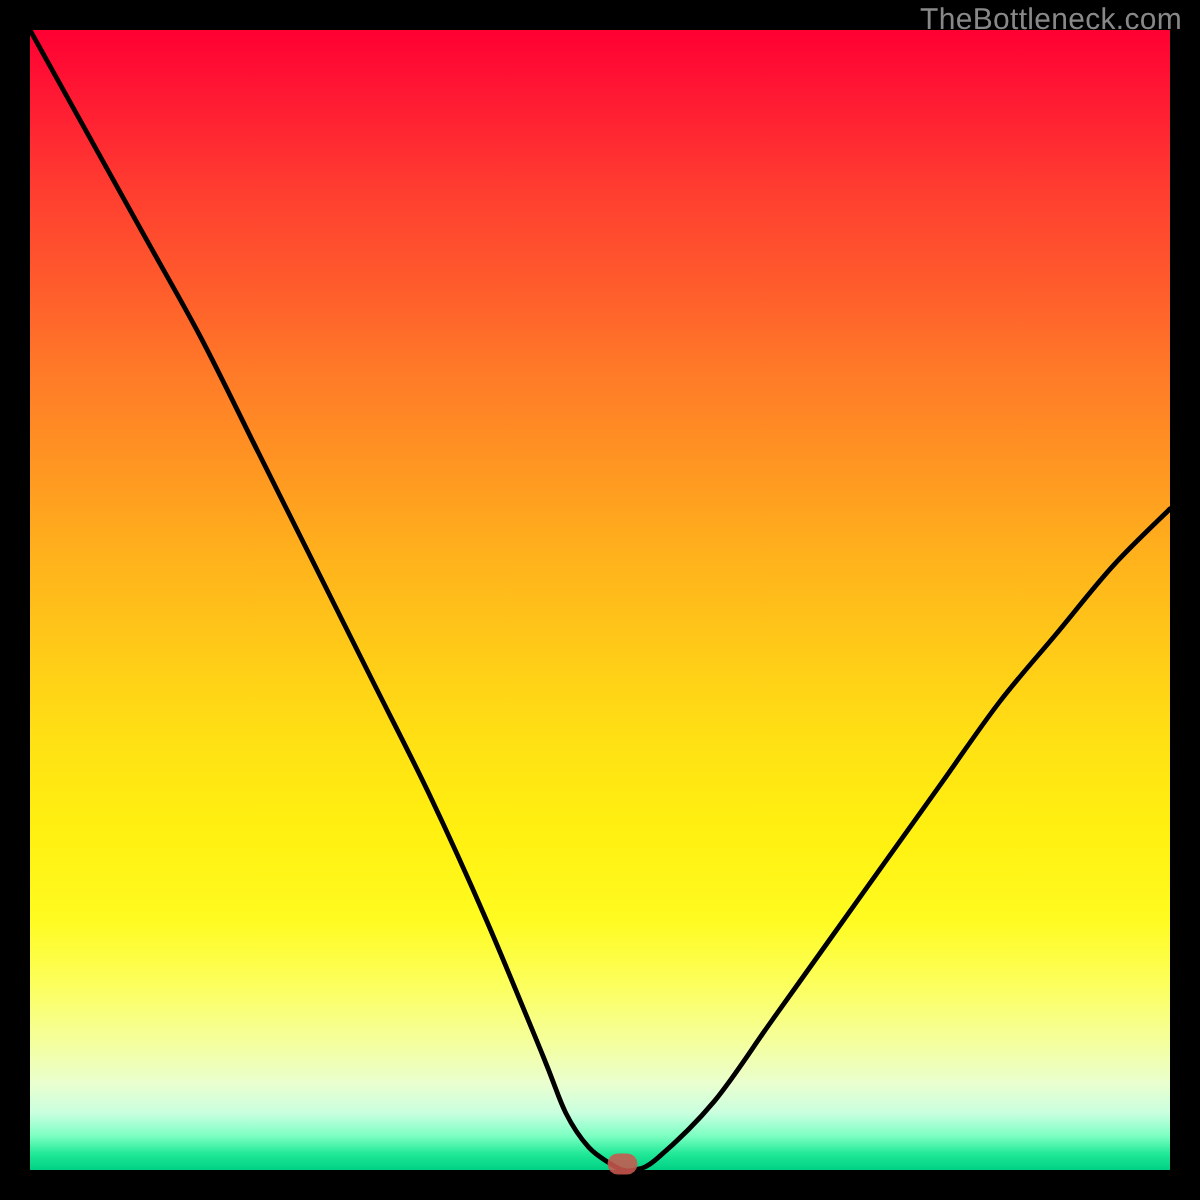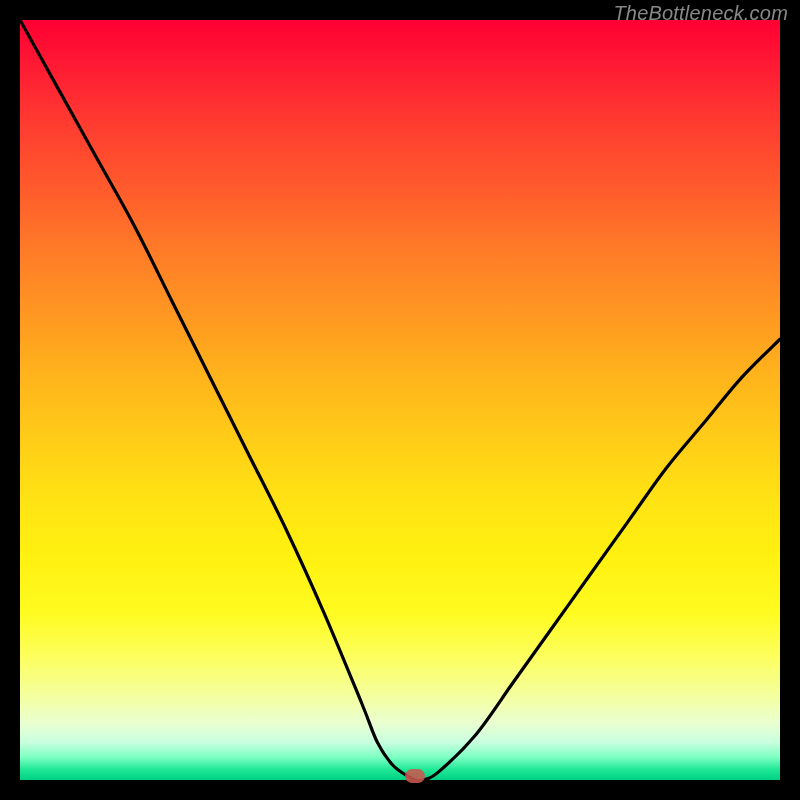--- a/index.html
+++ b/index.html
@@ -8,21 +8,20 @@
     width: 800px;
     height: 800px;
     background: #000;
     overflow: hidden;
   }
   .frame {
     position: relative;
     width: 800px;
     height: 800px;
     background: #000;
-    font-style: italic;
   }
   .plot {
     position: absolute;
     left: 20px;
     top: 20px;
     width: 760px;
     height: 760px;
     
     background: linear-gradient(to bottom,
       #ff0033 0%,

